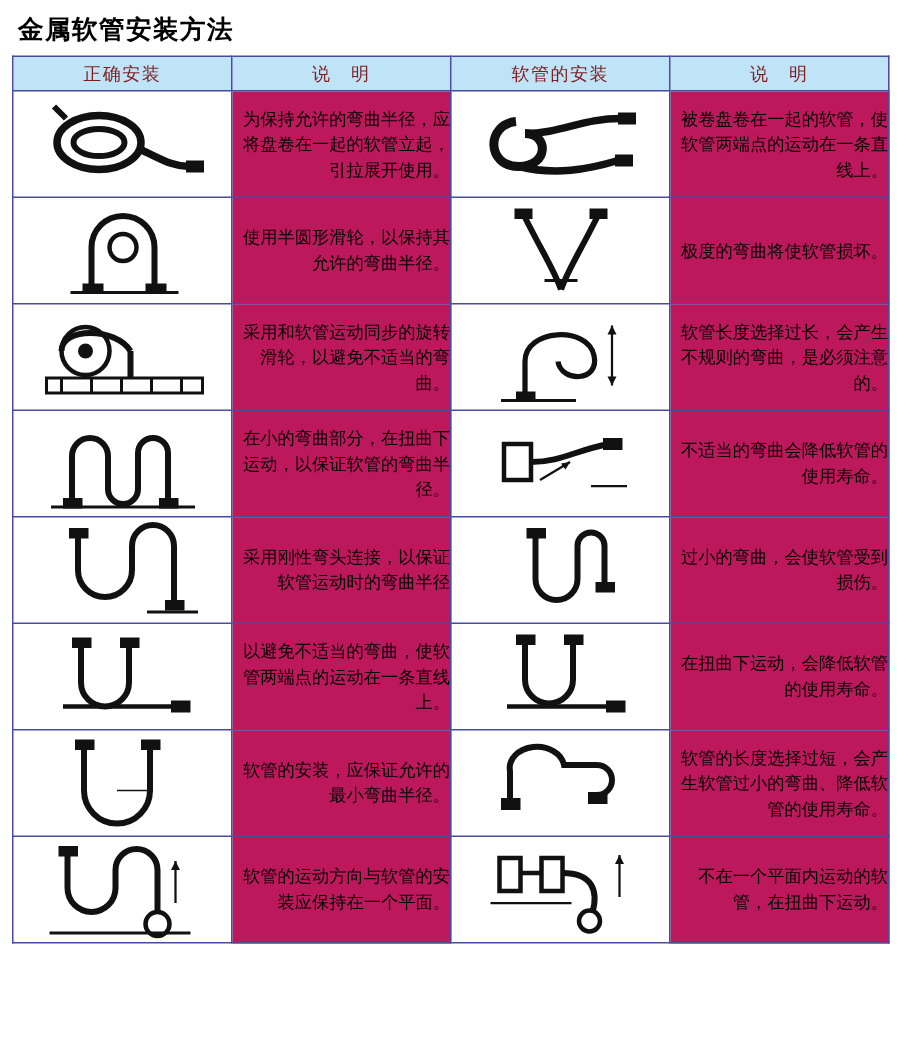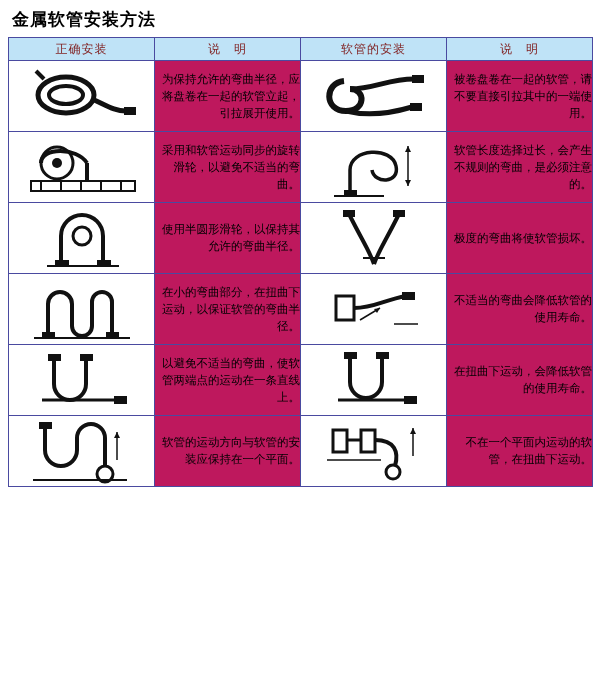--- a/index.html
+++ b/index.html
@@ -104,21 +104,44 @@
         <td class="desc">为保持允许的弯曲半径，应将盘卷在一起的软管立起，引拉展开使用。</td>
         <td class="pic">
           <svg width="120" height="58" viewBox="0 0 120 58">
             <path d="M30 14 C10 16 10 44 32 44 C52 44 52 22 36 22" fill="none" stroke="#111" stroke-width="6"></path>
             <path d="M36 22 C60 22 74 12 100 12" fill="none" stroke="#111" stroke-width="5"></path>
             <rect x="98" y="8" width="12" height="8" fill="#111"></rect>
             <path d="M32 44 C56 50 78 46 98 40" fill="none" stroke="#111" stroke-width="5"></path>
             <rect x="96" y="36" width="12" height="8" fill="#111"></rect>
           </svg>
         </td>
-        <td class="desc">被卷盘卷在一起的软管，请不要直接引拉其中的一端使用。</td>
+        <td class="desc">被卷盘卷在一起的软管，使软管两端点的运动在一条直线上。</td>
+      </tr>
+
+      <tr>
+        <td class="pic">
+          <svg width="110" height="60" viewBox="0 0 110 60">
+            <path d="M34 56 L34 28 A21 21 0 0 1 76 28 L76 56" fill="none" stroke="#111" stroke-width="4"></path>
+            <circle cx="55" cy="28" r="9" fill="none" stroke="#111" stroke-width="3"></circle>
+            <rect x="28" y="52" width="14" height="7" fill="#111"></rect>
+            <rect x="70" y="52" width="14" height="7" fill="#111"></rect>
+            <line x1="20" y1="58" x2="92" y2="58" stroke="#111" stroke-width="2"></line>
+          </svg>
+        </td>
+        <td class="desc">使用半圆形滑轮，以保持其允许的弯曲半径。</td>
+        <td class="pic">
+          <svg width="110" height="60" viewBox="0 0 110 60">
+            <path d="M30 6 C44 34 50 42 55 56" fill="none" stroke="#111" stroke-width="4"></path>
+            <path d="M80 6 C66 34 60 42 55 56" fill="none" stroke="#111" stroke-width="4"></path>
+            <rect x="24" y="2" width="12" height="7" fill="#111"></rect>
+            <rect x="74" y="2" width="12" height="7" fill="#111"></rect>
+            <line x1="44" y1="50" x2="66" y2="50" stroke="#111" stroke-width="2"></line>
+          </svg>
+        </td>
+        <td class="desc">极度的弯曲将使软管损坏。</td>
       </tr>
 
       <tr>
         <td class="pic">
           <svg width="130" height="60" viewBox="0 0 130 60">
             <circle cx="40" cy="26" r="16" fill="none" stroke="#111" stroke-width="3"></circle>
             <circle cx="40" cy="26" r="5" fill="#111"></circle>
             <path d="M24 26 C24 10 60 10 70 26" fill="none" stroke="#111" stroke-width="4"></path>
             <rect x="14" y="44" width="104" height="10" fill="none" stroke="#111" stroke-width="2"></rect>
             <line x1="24" y1="44" x2="24" y2="54" stroke="#111" stroke-width="2"></line>
@@ -138,43 +161,20 @@
             <line x1="94" y1="10" x2="94" y2="50" stroke="#111" stroke-width="1.5"></line>
             <path d="M94 10 l-3 6 h6 z" fill="#111"></path>
             <path d="M94 50 l-3 -6 h6 z" fill="#111"></path>
           </svg>
         </td>
         <td class="desc">软管长度选择过长，会产生不规则的弯曲，是必须注意的。</td>
       </tr>
 
       <tr>
         <td class="pic">
-          <svg width="110" height="60" viewBox="0 0 110 60">
-            <path d="M34 56 L34 28 A21 21 0 0 1 76 28 L76 56" fill="none" stroke="#111" stroke-width="4"></path>
-            <circle cx="55" cy="28" r="9" fill="none" stroke="#111" stroke-width="3"></circle>
-            <rect x="28" y="52" width="14" height="7" fill="#111"></rect>
-            <rect x="70" y="52" width="14" height="7" fill="#111"></rect>
-            <line x1="20" y1="58" x2="92" y2="58" stroke="#111" stroke-width="2"></line>
-          </svg>
-        </td>
-        <td class="desc">使用半圆形滑轮，以保持其允许的弯曲半径。</td>
-        <td class="pic">
-          <svg width="110" height="60" viewBox="0 0 110 60">
-            <path d="M30 6 C44 34 50 42 55 56" fill="none" stroke="#111" stroke-width="4"></path>
-            <path d="M80 6 C66 34 60 42 55 56" fill="none" stroke="#111" stroke-width="4"></path>
-            <rect x="24" y="2" width="12" height="7" fill="#111"></rect>
-            <rect x="74" y="2" width="12" height="7" fill="#111"></rect>
-            <line x1="44" y1="50" x2="66" y2="50" stroke="#111" stroke-width="2"></line>
-          </svg>
-        </td>
-        <td class="desc">极度的弯曲将使软管损坏。</td>
-      </tr>
-
-      <tr>
-        <td class="pic">
           <svg width="120" height="62" viewBox="0 0 120 62">
             <path d="M26 58 L26 26 A12 12 0 0 1 50 26 L50 48" fill="none" stroke="#111" stroke-width="4"></path>
             <path d="M50 48 A10 10 0 0 0 70 48 L70 24" fill="none" stroke="#111" stroke-width="4"></path>
             <path d="M70 24 A10 10 0 0 1 90 24 L90 58" fill="none" stroke="#111" stroke-width="4"></path>
             <rect x="20" y="54" width="13" height="7" fill="#111"></rect>
             <rect x="84" y="54" width="13" height="7" fill="#111"></rect>
             <line x1="12" y1="60" x2="108" y2="60" stroke="#111" stroke-width="2"></line>
           </svg>
         </td>
         <td class="desc">在小的弯曲部分，在扭曲下运动，以保证软管的弯曲半径。</td>
@@ -184,20 +184,40 @@
             <path d="M40 28 C60 28 70 20 92 16" fill="none" stroke="#111" stroke-width="4"></path>
             <rect x="88" y="12" width="13" height="8" fill="#111"></rect>
             <path d="M46 40 l20 -12" stroke="#111" stroke-width="1.5"></path>
             <path d="M66 28 l-6 1 l3 4 z" fill="#111"></path>
             <line x1="80" y1="44" x2="104" y2="44" stroke="#111" stroke-width="1.5"></line>
           </svg>
         </td>
         <td class="desc">不适当的弯曲会降低软管的使用寿命。</td>
       </tr>
 
+      <tr>
+        <td class="pic">
+          <svg width="120" height="64" viewBox="0 0 120 64">
+            <path d="M30 8 L30 32 A18 18 0 0 0 66 32 L66 16" fill="none" stroke="#111" stroke-width="4"></path>
+            <path d="M66 16 A14 14 0 0 1 94 16 L94 56" fill="none" stroke="#111" stroke-width="4"></path>
+            <rect x="24" y="4" width="13" height="7" fill="#111"></rect>
+            <rect x="88" y="52" width="13" height="7" fill="#111"></rect>
+            <line x1="76" y1="60" x2="110" y2="60" stroke="#111" stroke-width="2"></line>
+          </svg>
+        </td>
+        <td class="desc">采用刚性弯头连接，以保证软管运动时的弯曲半径</td>
+        <td class="pic">
+          <svg width="110" height="60" viewBox="0 0 110 60">
+            <path d="M38 6 L38 36 A14 14 0 0 0 66 36 L66 14 A9 9 0 0 1 84 14 L84 40" fill="none" stroke="#111" stroke-width="4"></path>
+            <rect x="32" y="2" width="13" height="7" fill="#111"></rect>
+            <rect x="78" y="38" width="13" height="7" fill="#111"></rect>
+          </svg>
+        </td>
+        <td class="desc">过小的弯曲，会使软管受到损伤。</td>
+      </tr>
 
       <tr>
         <td class="pic">
           <svg width="120" height="60" viewBox="0 0 120 60">
             <path d="M32 8 L32 34 A16 16 0 0 0 64 34 L64 8" fill="none" stroke="#111" stroke-width="4"></path>
             <rect x="26" y="4" width="13" height="7" fill="#111"></rect>
             <rect x="58" y="4" width="13" height="7" fill="#111"></rect>
             <line x1="20" y1="50" x2="100" y2="50" stroke="#111" stroke-width="3"></line>
             <rect x="92" y="46" width="13" height="8" fill="#111"></rect>
           </svg>
@@ -209,20 +229,39 @@
             <rect x="30" y="2" width="13" height="7" fill="#111"></rect>
             <rect x="62" y="2" width="13" height="7" fill="#111"></rect>
             <line x1="24" y1="50" x2="98" y2="50" stroke="#111" stroke-width="3"></line>
             <rect x="90" y="46" width="13" height="8" fill="#111"></rect>
           </svg>
         </td>
         <td class="desc">在扭曲下运动，会降低软管的使用寿命。</td>
       </tr>
 
 
+      <tr>
+        <td class="pic">
+          <svg width="120" height="62" viewBox="0 0 120 62">
+            <path d="M34 6 L34 36 A22 22 0 0 0 78 36 L78 6" fill="none" stroke="#111" stroke-width="4"></path>
+            <rect x="28" y="2" width="13" height="7" fill="#111"></rect>
+            <rect x="72" y="2" width="13" height="7" fill="#111"></rect>
+            <line x1="56" y1="36" x2="78" y2="36" stroke="#111" stroke-width="1"></line>
+          </svg>
+        </td>
+        <td class="desc">软管的安装，应保证允许的最小弯曲半径。</td>
+        <td class="pic">
+          <svg width="120" height="60" viewBox="0 0 120 60">
+            <path d="M26 44 L26 22 A18 14 0 0 1 62 18 L84 18 A10 10 0 0 1 84 38" fill="none" stroke="#111" stroke-width="4"></path>
+            <rect x="20" y="40" width="13" height="8" fill="#111"></rect>
+            <rect x="78" y="36" width="13" height="8" fill="#111"></rect>
+          </svg>
+        </td>
+        <td class="desc">软管的长度选择过短，会产生软管过小的弯曲、降低软管的使用寿命。</td>
+      </tr>
 
       <tr>
         <td class="pic">
           <svg width="130" height="70" viewBox="0 0 130 70">
             <path d="M28 10 L28 34 A16 16 0 0 0 60 34 L60 22 A14 14 0 0 1 88 22 L88 50" fill="none" stroke="#111" stroke-width="4"></path>
             <rect x="22" y="6" width="13" height="7" fill="#111"></rect>
             <circle cx="88" cy="58" r="8" fill="none" stroke="#111" stroke-width="3"></circle>
             <line x1="16" y1="64" x2="110" y2="64" stroke="#111" stroke-width="2"></line>
             <line x1="100" y1="16" x2="100" y2="44" stroke="#111" stroke-width="1.5"></line>
             <path d="M100 16 l-3 6 h6 z" fill="#111"></path>

